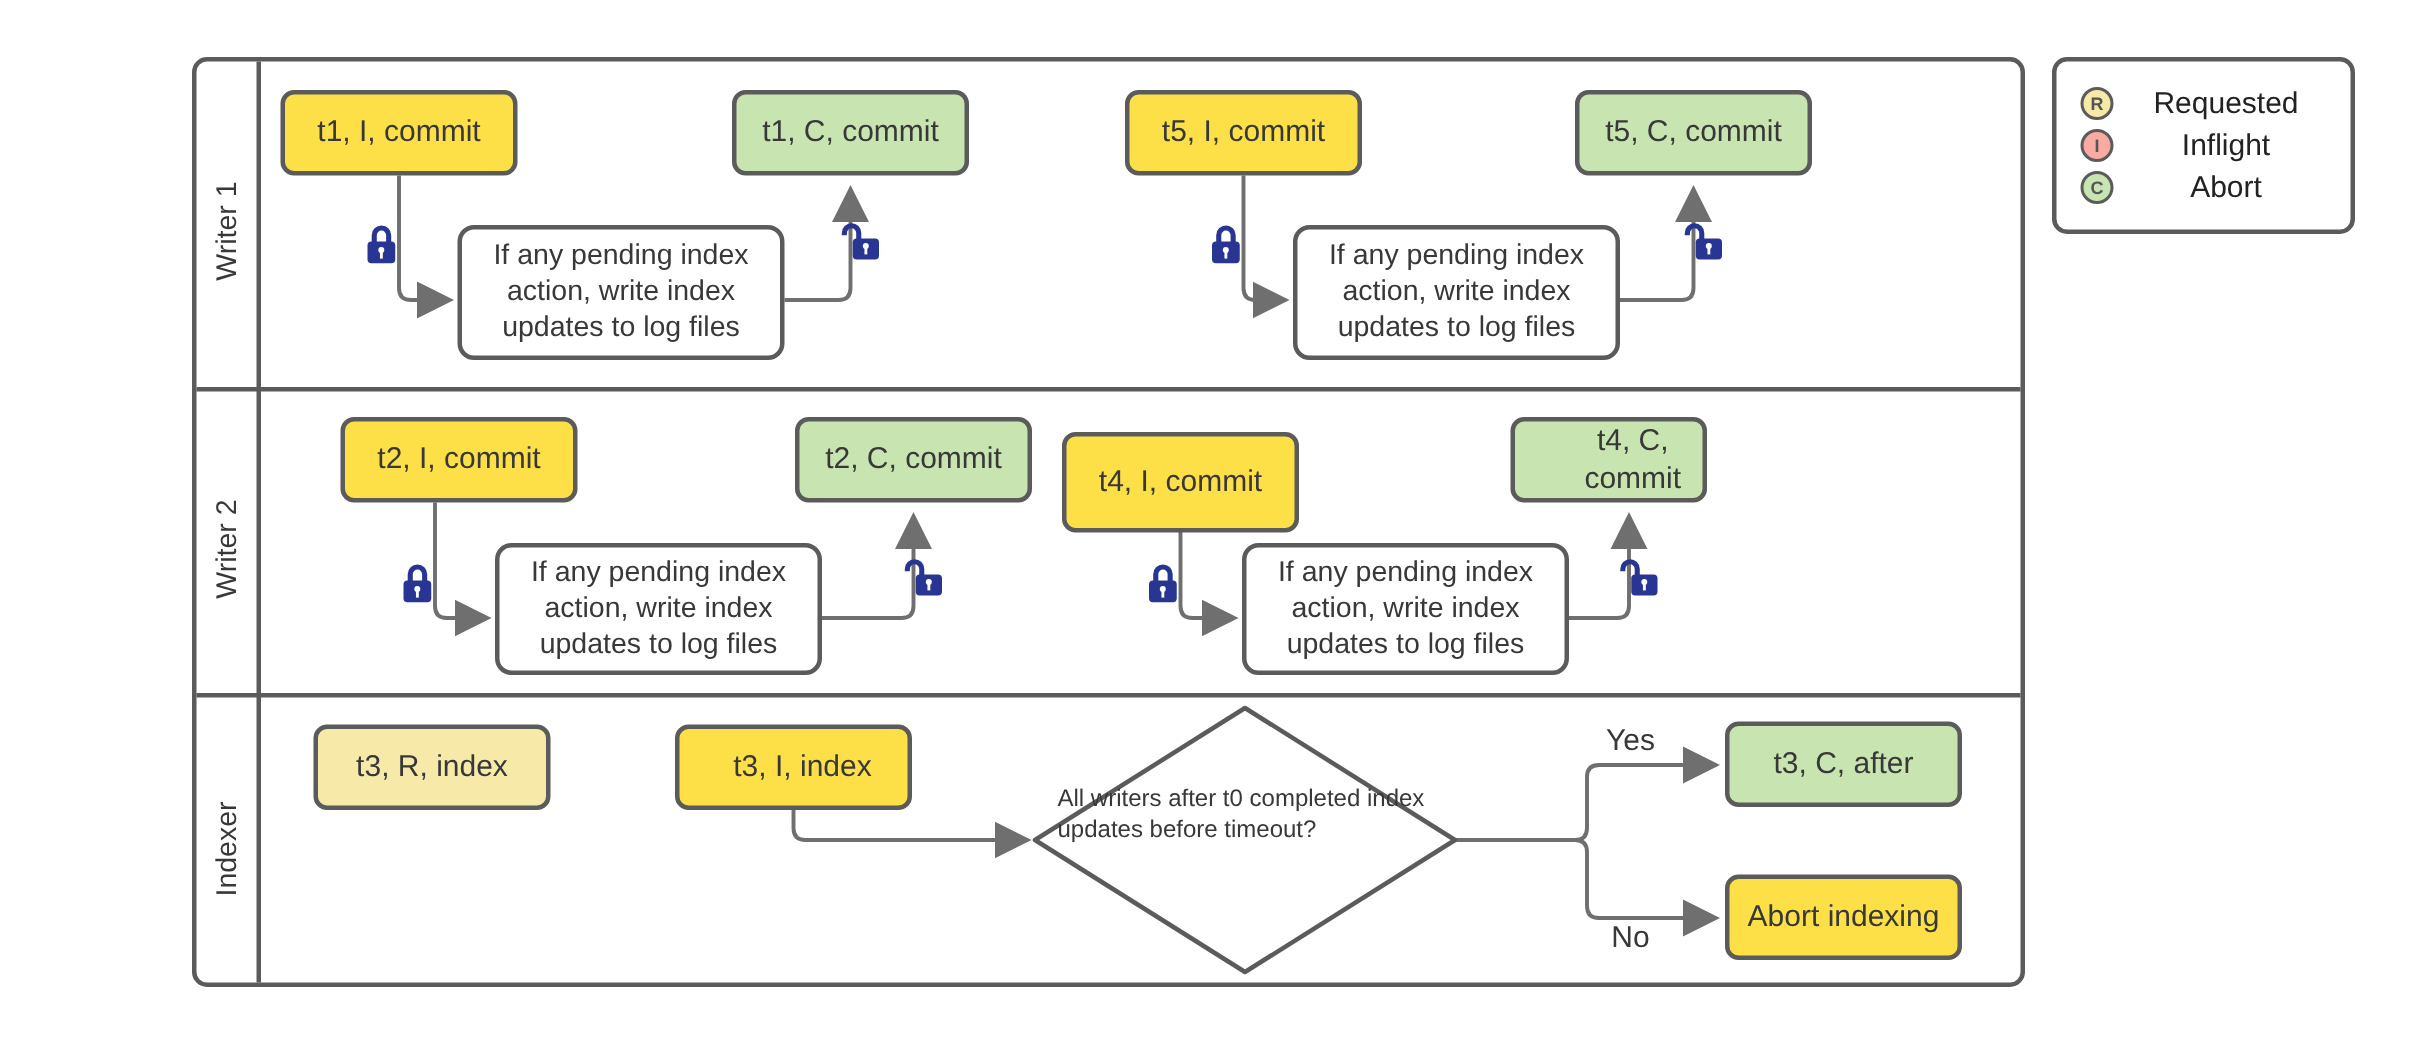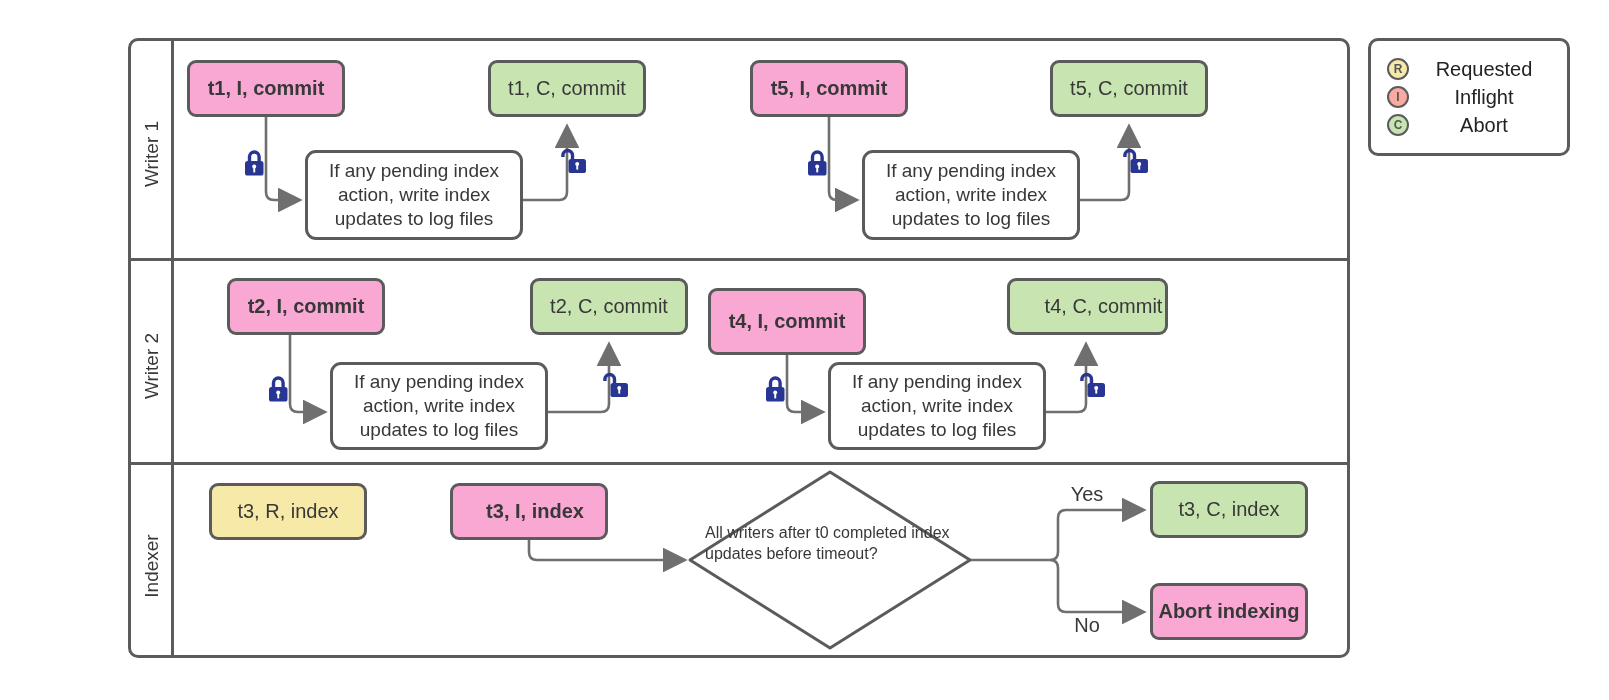--- a/index.html
+++ b/index.html
@@ -17,21 +17,21 @@
   .lane-label{
     position:absolute;left:21px;width:200px;margin-left:-100px;text-align:center;
     transform:rotate(-90deg);font-size:19px;color:#383838;white-space:nowrap;
   }
   
   .node{
     position:absolute;box-sizing:border-box;border:3px solid #5b5b5b;border-radius:9px;
     display:flex;align-items:center;justify-content:center;text-align:center;
     font-size:20px;color:#383838;line-height:1.25;
   }
-  .pink{background:#f9a8d4;font-weight:bold;}
+  .pink{background:#fde047;}
   .green{background:#c7e4b1;}
   .yellow{background:#f7e9a8;margin-left:20px;}
   .process{background:#ffffff;border-radius:11px;font-size:19px;padding:6px 20px;}
   .svg-layer{position:absolute;left:0;top:0;width:1609px;height:700px;pointer-events:none;}
   .float-label{position:absolute;font-size:20px;color:#383838;text-align:center;width:50px;}
   .decision-text{
     position:absolute;left:705px;top:523px;width:250px;text-align:left;
     font-size:16px;line-height:1.3;color:#383838;
   }
   
@@ -115,29 +115,29 @@
   <div class="node green" style="left:488px;top:60px;width:158px;height:57px;">t1, C, commit</div>
   <div class="node process" style="left:305px;top:150px;width:218px;height:90px;">If any pending index action, write index updates to log files</div>
   <div class="node pink" style="left:750px;top:60px;width:158px;height:57px;">t5, I, commit</div>
   <div class="node green" style="left:1050px;top:60px;width:158px;height:57px;">t5, C, commit</div>
   <div class="node process" style="left:862px;top:150px;width:218px;height:90px;">If any pending index action, write index updates to log files</div>
 
   <div class="node pink" style="left:227px;top:278px;width:158px;height:57px;">t2, I, commit</div>
   <div class="node green" style="left:530px;top:278px;width:158px;height:57px;">t2, C, commit</div>
   <div class="node process" style="left:330px;top:362px;width:218px;height:88px;">If any pending index action, write index updates to log files</div>
   <div class="node pink" style="left:708px;top:288px;width:158px;height:67px;">t4, I, commit</div>
-  <div class="node green" style="left:1007px;top:278px;width:161px;height:57px;padding-left:32px;">t4, C, commit</div>
+  <div class="node green" style="left:1007px;top:278px;width:131px;height:57px;padding-left:32px;">t4, C, commit</div>
   <div class="node process" style="left:828px;top:362px;width:218px;height:88px;">If any pending index action, write index updates to log files</div>
 
   <div class="node yellow" style="left:189px;top:483px;width:158px;height:57px;">t3, R, index</div>
   <div class="node pink" style="left:450px;top:483px;width:158px;height:57px;padding-left:12px;">t3, I, index</div>
   <div class="decision-text">All writers after t0 completed index updates before timeout?</div>
   <div class="float-label" style="left:1062px;top:483px;">Yes</div>
   <div class="float-label" style="left:1062px;top:614px;">No</div>
-  <div class="node green" style="left:1150px;top:481px;width:158px;height:57px;">t3, C, index</div>
+  <div class="node green" style="left:1150px;top:481px;width:158px;height:57px;">t3, C, after</div>
   <div class="node pink" style="left:1150px;top:583px;width:158px;height:57px;">Abort indexing</div>
 
   <div class="legend">
     <div class="legend-row">
       <span class="legend-dot fill-requested">R</span>
       <span class="legend-label">Requested</span>
     </div>
     <div class="legend-row">
       <span class="legend-dot fill-inflight">I</span>
       <span class="legend-label">Inflight</span>

